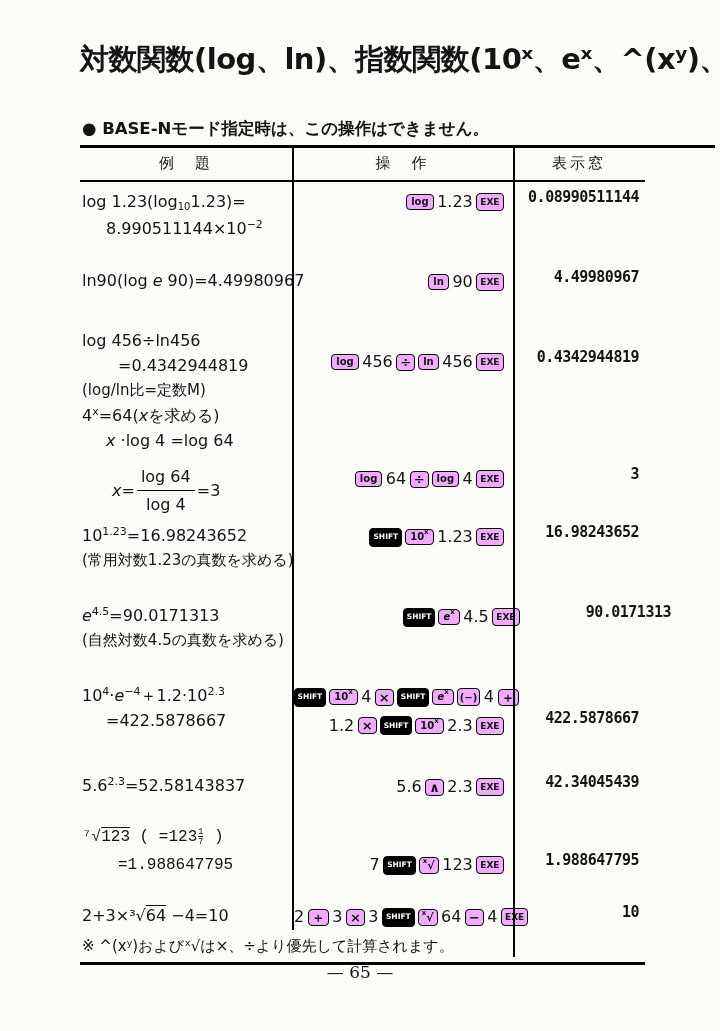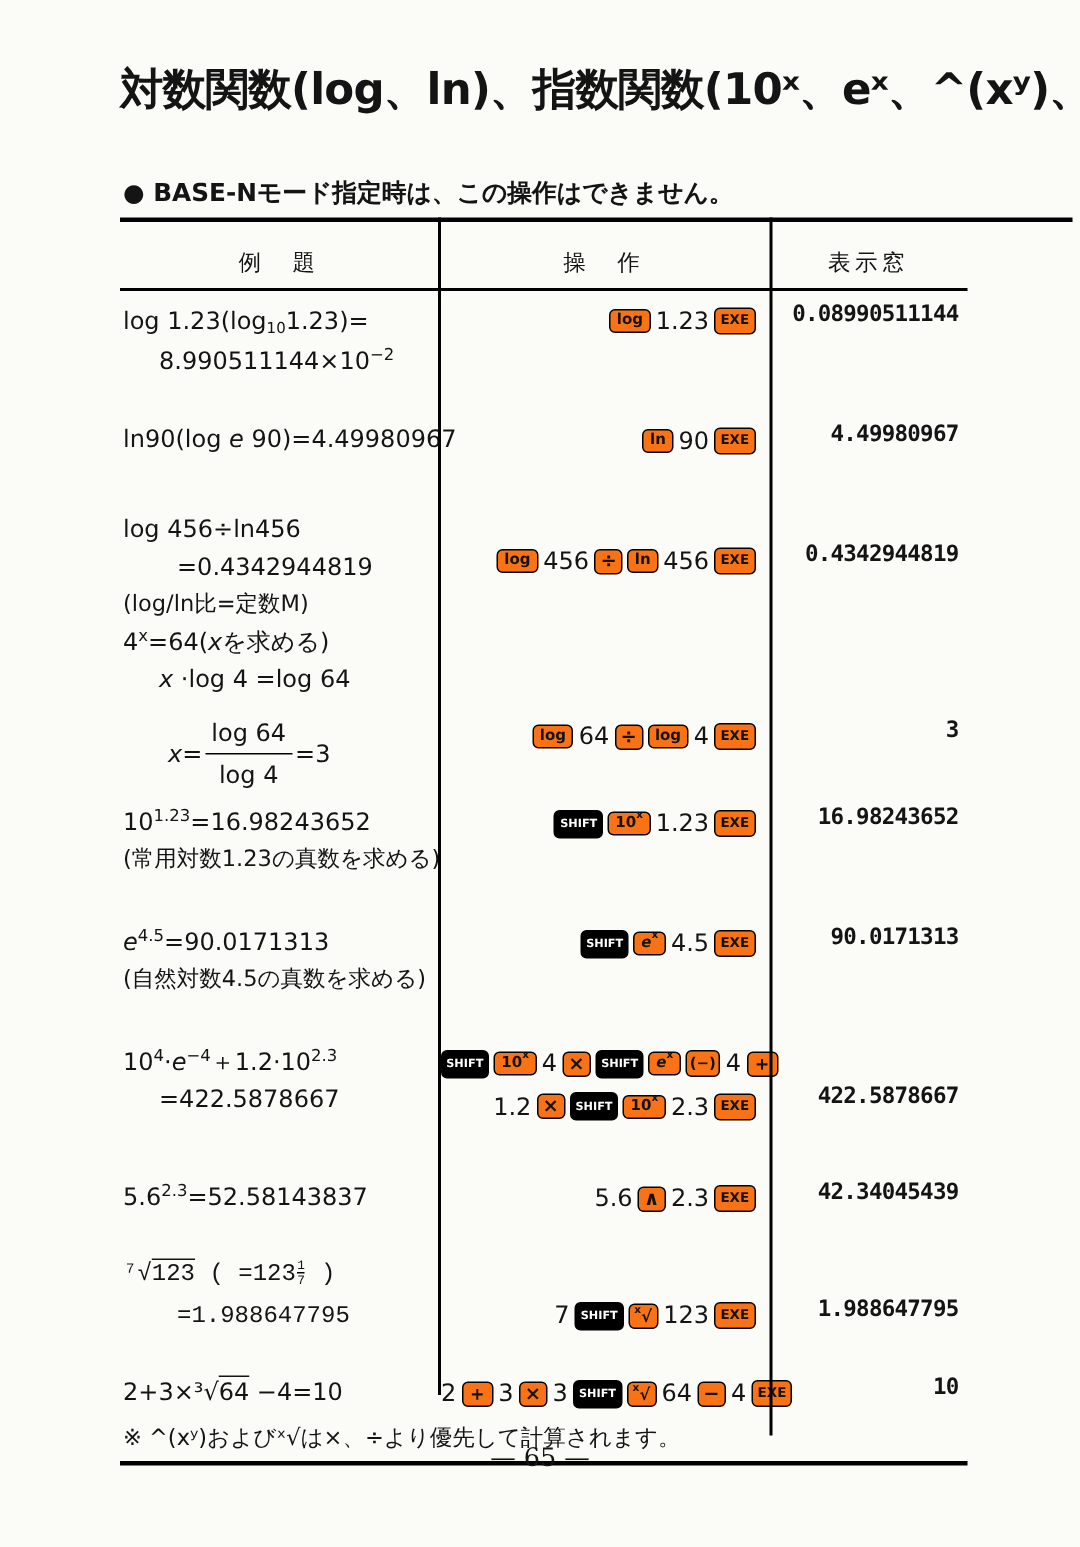--- a/index.html
+++ b/index.html
@@ -7,36 +7,36 @@
        font-family:"DejaVu Sans",sans-serif;-webkit-font-smoothing:antialiased;}
   .page{position:relative;width:720px;height:1031px;overflow:hidden;}
 
   .title{position:absolute;left:80px;top:40px;margin:0;font-size:29px;font-weight:bold;
          letter-spacing:-0.5px;white-space:nowrap;}
   .basen{position:absolute;left:82px;top:118px;font-size:16.5px;font-weight:bold;white-space:nowrap;}
 
   .tablewrap{position:absolute;left:80px;top:145px;width:565px;}
   .topline{width:635px;height:2.5px;background:#000;}
   .thead{display:grid;grid-template-columns:212px 221px 132px;height:32px;
-         align-items:center;border-bottom:2.5px solid #000;margin-top:12px;}
+         align-items:center;border-bottom:2.5px solid #000;}
   .th{text-align:center;font-size:15px;letter-spacing:3px;}
 
   .trow{display:grid;grid-template-columns:212px 221px 132px;}
   .cell{padding-top:6px;box-sizing:border-box;}
   .cell-ex{font-size:16px;line-height:25px;padding-left:2px;white-space:nowrap;}
   .exline.ind1{padding-left:24px;}
   .exline.ind2{padding-left:36px;}
   .exline.jp{font-size:15px;}
   .cell-op{text-align:right;padding-right:8px;white-space:nowrap;}
   .opline{line-height:28px;white-space:nowrap;}
   .opnum{font-size:16px;margin:0 2px;vertical-align:middle;}
   .cell-disp{text-align:right;padding-right:6px;font-family:"DejaVu Sans Mono",monospace;
              font-weight:bold;font-size:15px;letter-spacing:-0.5px;}
 
-  .key{display:inline-block;border:1.5px solid #000;border-radius:4px;background:#f97316;
+  .key{display:inline-block;border:1.5px solid #000;border-radius:4px;background:#f0abfc;
        font-size:10px;font-weight:bold;line-height:12px;padding:1px 4px;margin:0 1.5px;
        vertical-align:middle;}
   .key sup{font-size:7px;}
   .key-shift{background:#000;color:#fff;font-size:7.5px;padding:2.5px 3px;letter-spacing:0;}
   .key-exe{font-size:9px;padding:2px 3px;}
   .key-op{font-size:13px;line-height:13px;padding:1px 3px;}
   .key-opsm{font-size:10px;line-height:13px;padding:1.5px 2px;}
   .key-root{font-size:11px;line-height:13px;padding:1px 3px;}
 
   .ovl{text-decoration:overline;}
@@ -44,21 +44,21 @@
   sub{font-size:10px;vertical-align:-3px;line-height:0;}
   .vfrac{display:inline-flex;flex-direction:column;align-items:center;font-size:8.5px;
          line-height:8.5px;vertical-align:7px;margin:0 1px;}
   .vfrac span+span{border-top:1px solid #000;padding-top:0.5px;}
 
   .trow[data-row="r1"]{min-height:80px;}
   .trow[data-row="r2"]{min-height:60px;}
   .trow[data-row="r3"]{min-height:133px;}
   .trow[data-row="r4"]{min-height:57px;}
   .trow[data-row="r5"]{min-height:80px;}
-  .trow[data-row="r6"]{min-height:80px;}
+  .trow[data-row="r6"]{min-height:80px;gap:16px;}
   .trow[data-row="r7"]{min-height:90px;}
   .trow[data-row="r8"]{min-height:50px;}
   .trow[data-row="r9"]{min-height:80px;}
   .trow[data-row="r10"]{min-height:38px;}
   .trow[data-row="r1"] .exline{line-height:27px;}
   .trow[data-row="r3"] .cell-op,.trow[data-row="r3"] .cell-disp{padding-top:26px;}
   .trow[data-row="r4"] .cell-op,.trow[data-row="r4"] .cell-disp{padding-top:10px;}
   .trow[data-row="r7"] .cell-disp{padding-top:32px;}
   .trow[data-row="r9"] .cell-op,.trow[data-row="r9"] .cell-disp{padding-top:34px;}
   .trow[data-row="r9"] .exline{line-height:28px;font-family:Liberation Mono, monospace;}

